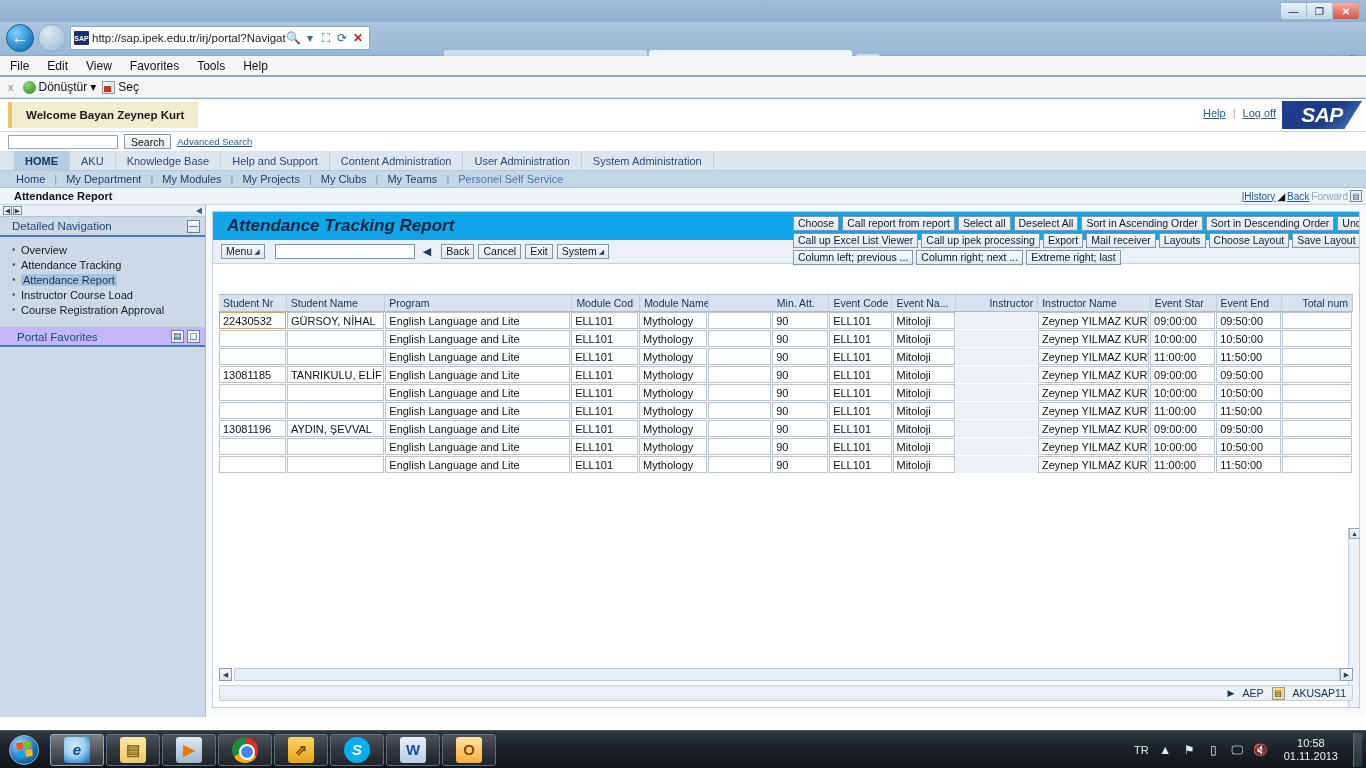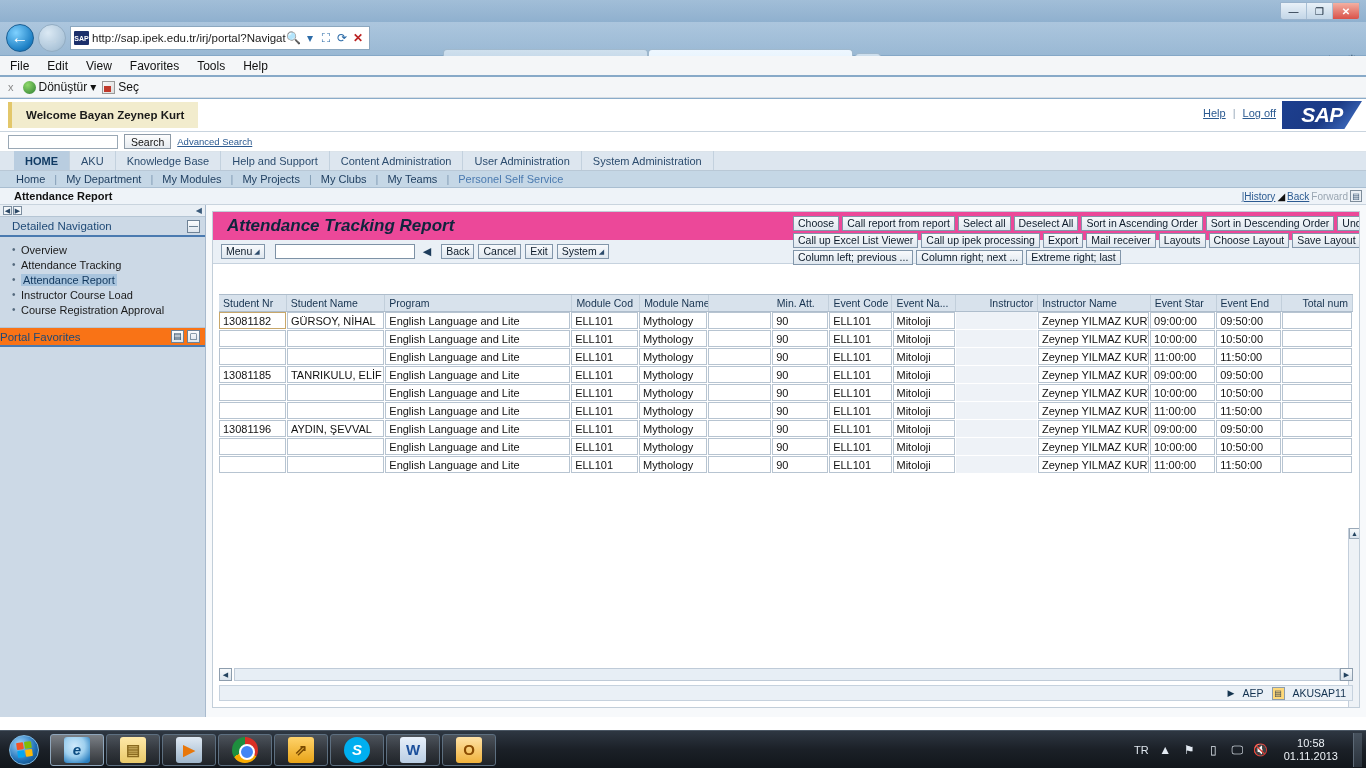--- a/index.html
+++ b/index.html
@@ -206,31 +206,31 @@
     width:13px;height:13px;border:1px solid #6e8296;background:linear-gradient(180deg,#fbfcfd,#dde5ed);
     display:flex;align-items:center;justify-content:center;font-size:9px;color:#24435f;line-height:1;
   }
   .dnav-list{padding:5px 0 6px 0;}
   .dnav-item{
     height:15px;display:flex;align-items:center;font-size:11px;color:#1a1a1a;padding-left:12px;
   }
   .dnav-item .bullet{width:9px;color:#556a7e;font-size:10px;}
   .dnav-item.active .lbl{background:#a8c4dd;color:#10365c;padding:0 2px;}
   .pf-hdr{
-    height:20px;background:#f97316;display:flex;align-items:center;justify-content:space-between;
-    padding:0 5px 0 0;font-size:11.5px;color:#1f4a77;
+    height:20px;background:#c4b5fd;display:flex;align-items:center;justify-content:space-between;
+    padding:0 5px 0 17px;font-size:11.5px;color:#1f4a77;
     border-top:1px solid #b4c6d6;border-bottom:2px solid #4a7ab0;margin-top:4px;
   }
   .pf-btns{display:flex;gap:3px;}
 
   
   .content{flex:1;background:#f7f9fb;position:relative;padding:6px 6px 0 6px;}
   .reportframe{background:#ffffff;border:1px solid #c2ced9;height:497px;position:relative;overflow:hidden;}
   .rpt-title{
-    height:28px;background:#ec4899;display:flex;align-items:center;padding-left:14px;
+    height:28px;background:#0ea5e9;display:flex;align-items:center;padding-left:14px;
     font-size:17px;font-weight:bold;font-style:italic;color:#10253d;
     font-family:"Liberation Sans",sans-serif;
   }
   .tbwrap{background:#eaf0f6;border-bottom:1px solid #c6d2de;padding:3px 0 3px 0;}
   .tbrow{display:flex;align-items:center;height:17px;padding-left:8px;gap:4px;}
   .sapbtn{
     height:15px;padding:0 4px;font-size:10.5px;line-height:13px;color:#0d1b2a;
     background:linear-gradient(180deg,#f8fafc,#dfe7ef);
     border:1px solid #8296aa;white-space:nowrap;display:inline-flex;align-items:center;gap:2px;
   }
@@ -575,21 +575,21 @@
                 <div class="th" style="width: 67px;">Event Code</div>
                 <div class="th" style="width: 67px;">Event Na...</div>
                 <div class="th r" style="width: 88px;">Instructor</div>
                 <div class="th" style="width: 120px;">Instructor Name</div>
                 <div class="th" style="width: 70px;">Event Star</div>
                 <div class="th" style="width: 70px;">Event End</div>
                 <div class="th r" style="width: 75px;">Total num</div>
               </div>
             <div class="tblbody" id="tbl-body">
                 <div class="trow">
-                  <div class="cell first" style="width: 72px;">13081182</div>
+                  <div class="cell first" style="width: 72px;">22430532</div>
                   <div class="cell" style="width: 105px;">GÜRSOY, NİHAL</div>
                   <div class="cell" style="width: 200px;">English Language and Lite</div>
                   <div class="cell" style="width: 72px;">ELL101</div>
                   <div class="cell" style="width: 73px;">Mythology</div>
                   <div class="cell" style="width: 68px;"></div>
                   <div class="cell" style="width: 60px;">90</div>
                   <div class="cell" style="width: 67px;">ELL101</div>
                   <div class="cell" style="width: 67px;">Mitoloji</div>
                   <div class="gapcell" style="width: 88px;"></div>
                   <div class="cell" style="width: 120px;">Zeynep YILMAZ KURT</div>

